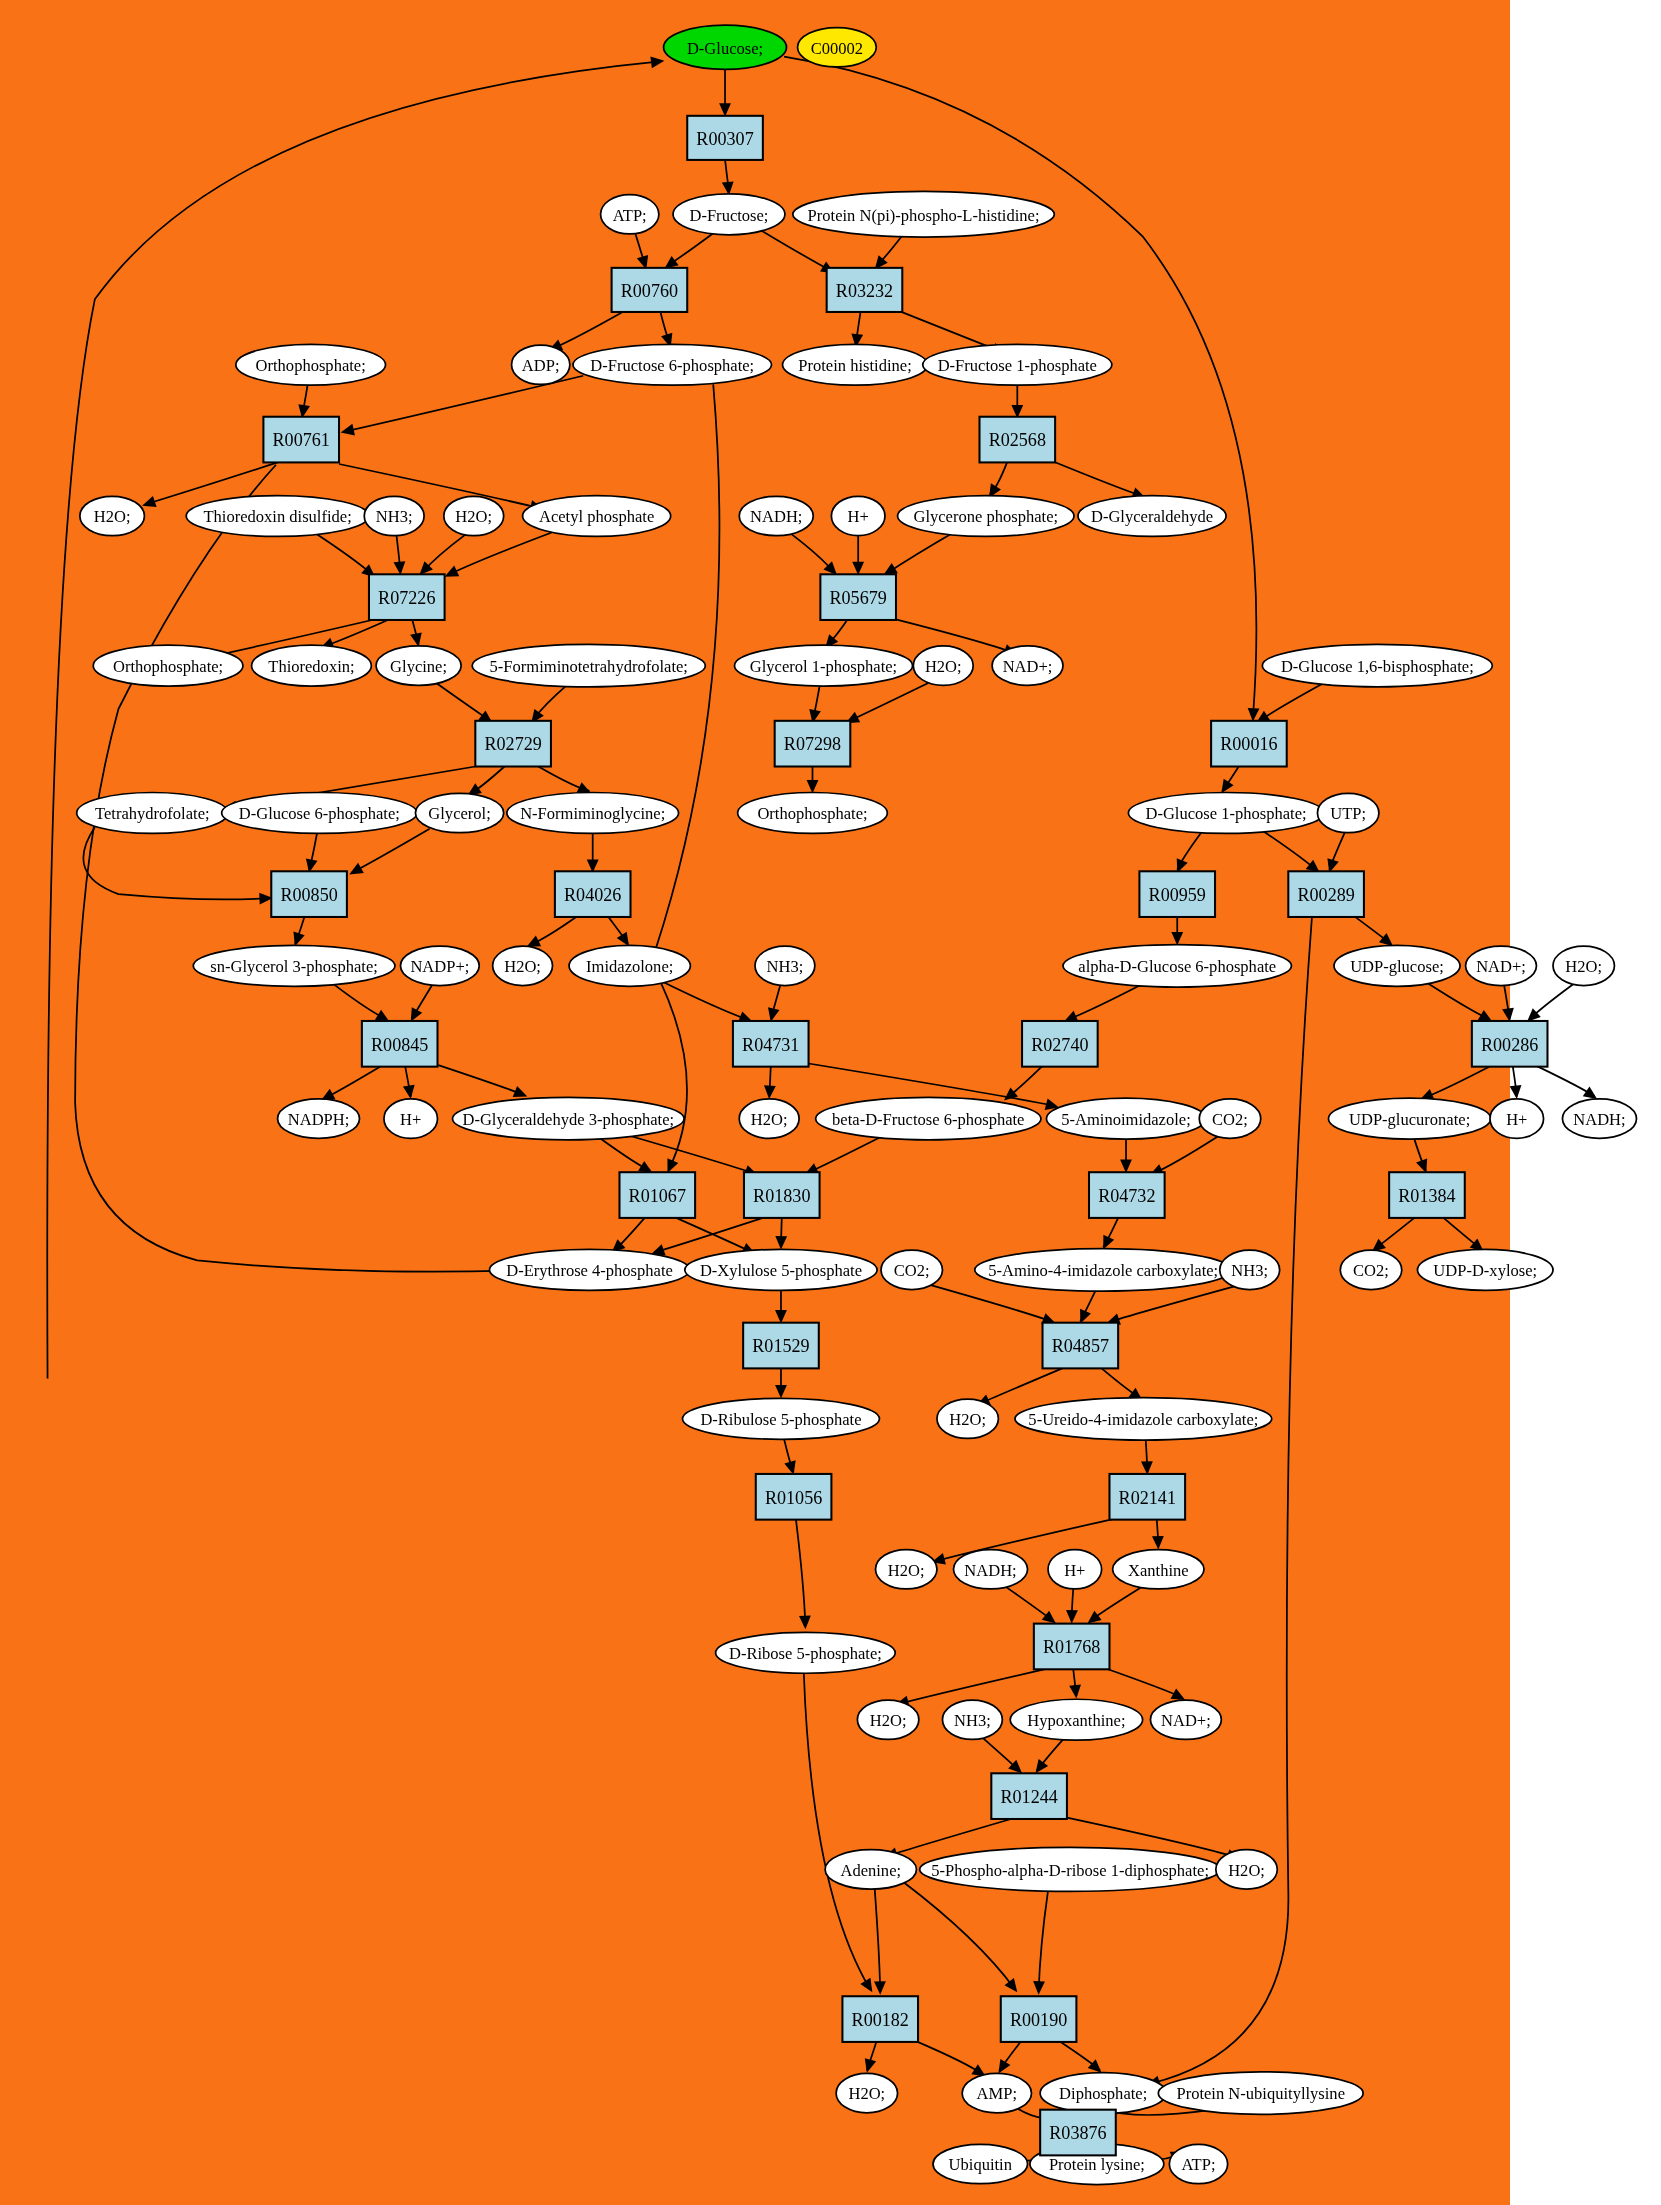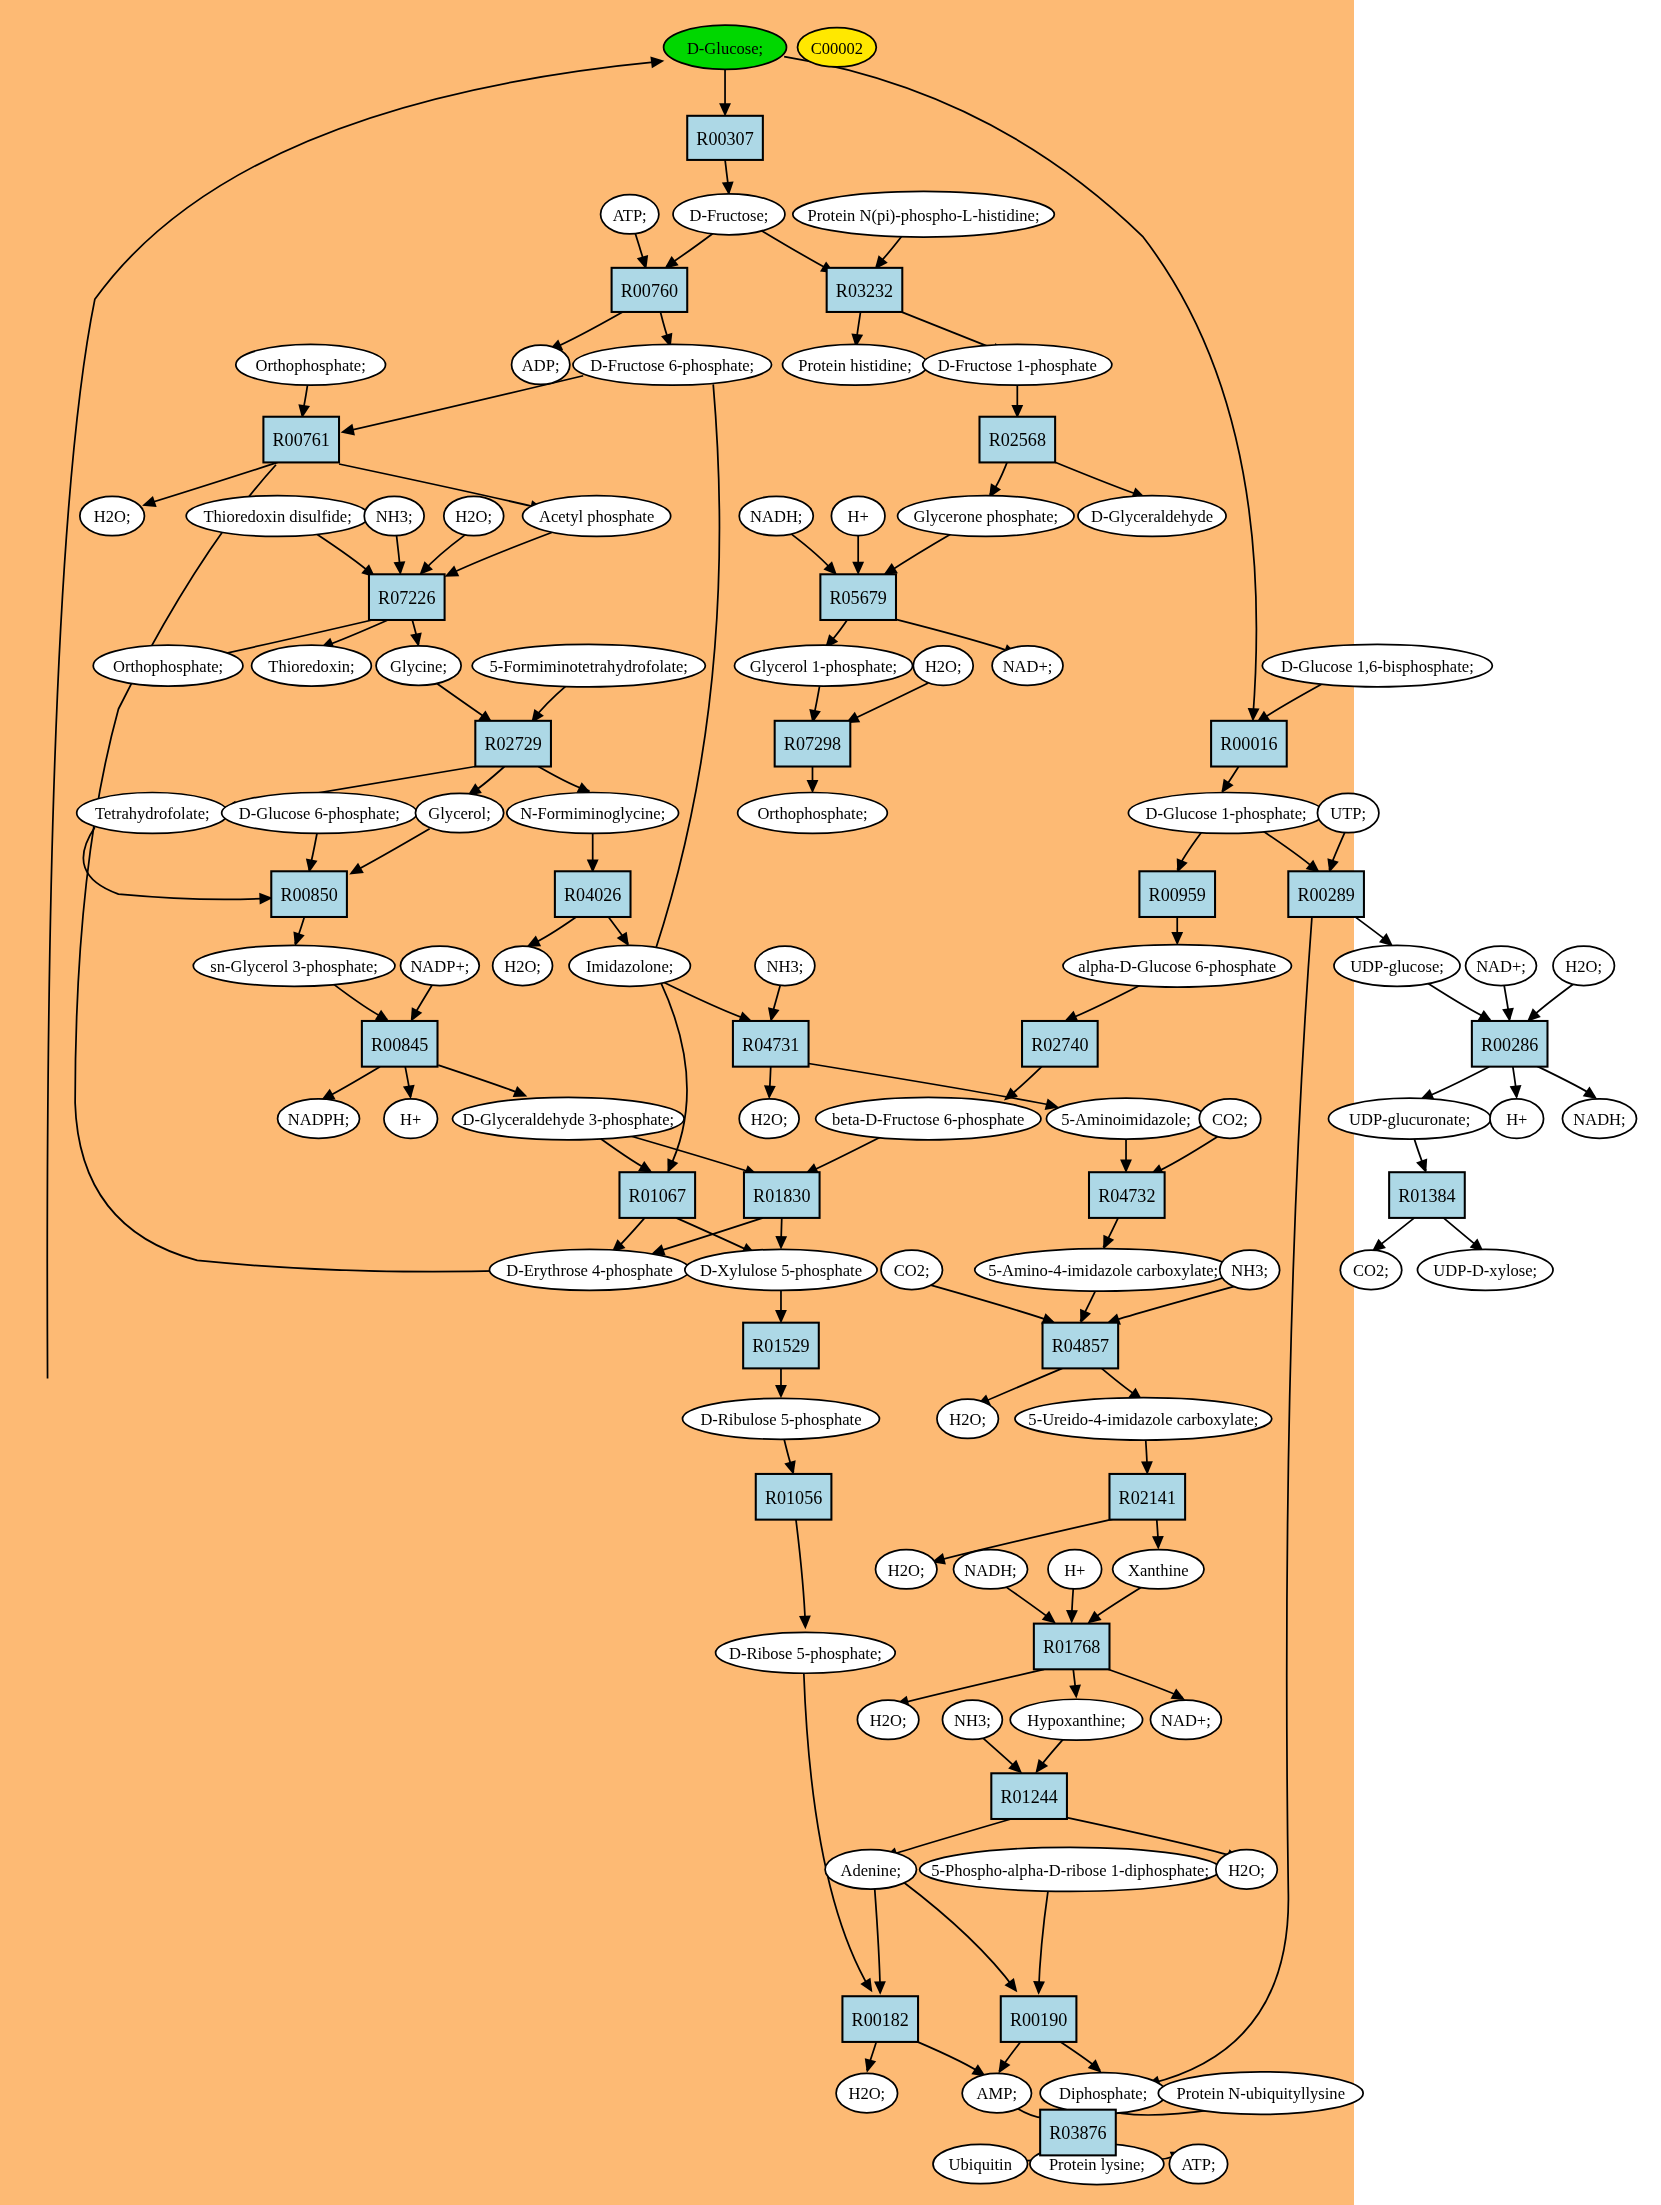--- a/index.html
+++ b/index.html
@@ -1,16 +1,16 @@
 <!DOCTYPE html>
 <html style="font-size:12.6px"><head>
 <meta charset="utf-8">
 <style>
   html,body{margin:0;padding:0;background:#ffffff;}
-  #stage{position:relative;width:1354px;height:2205px;background:#fdba74;
+  #stage{position:relative;width:1510px;height:2205px;background:#f97316;
          font-family:"Liberation Serif","DejaVu Serif",serif;}
   svg{position:absolute;top:0;left:0;width:1662px;height:2205px;overflow:visible;}
   .edge{fill:none;stroke:#000000;stroke-width:2.2;}
   .arrow{fill:#000000;stroke:none;}
   .cpd ellipse{fill:#ffffff;stroke:#000000;stroke-width:2.2;}
   .cpd.start ellipse{fill:#00d700;}
   .cpd.cofactor ellipse{fill:#ffe800;}
   .rxn rect{fill:#add8e6;stroke:#000000;stroke-width:2.6;}
   text{font-family:"Liberation Serif","DejaVu Serif",serif;fill:#000;
        text-anchor:middle;dominant-baseline:central;}

